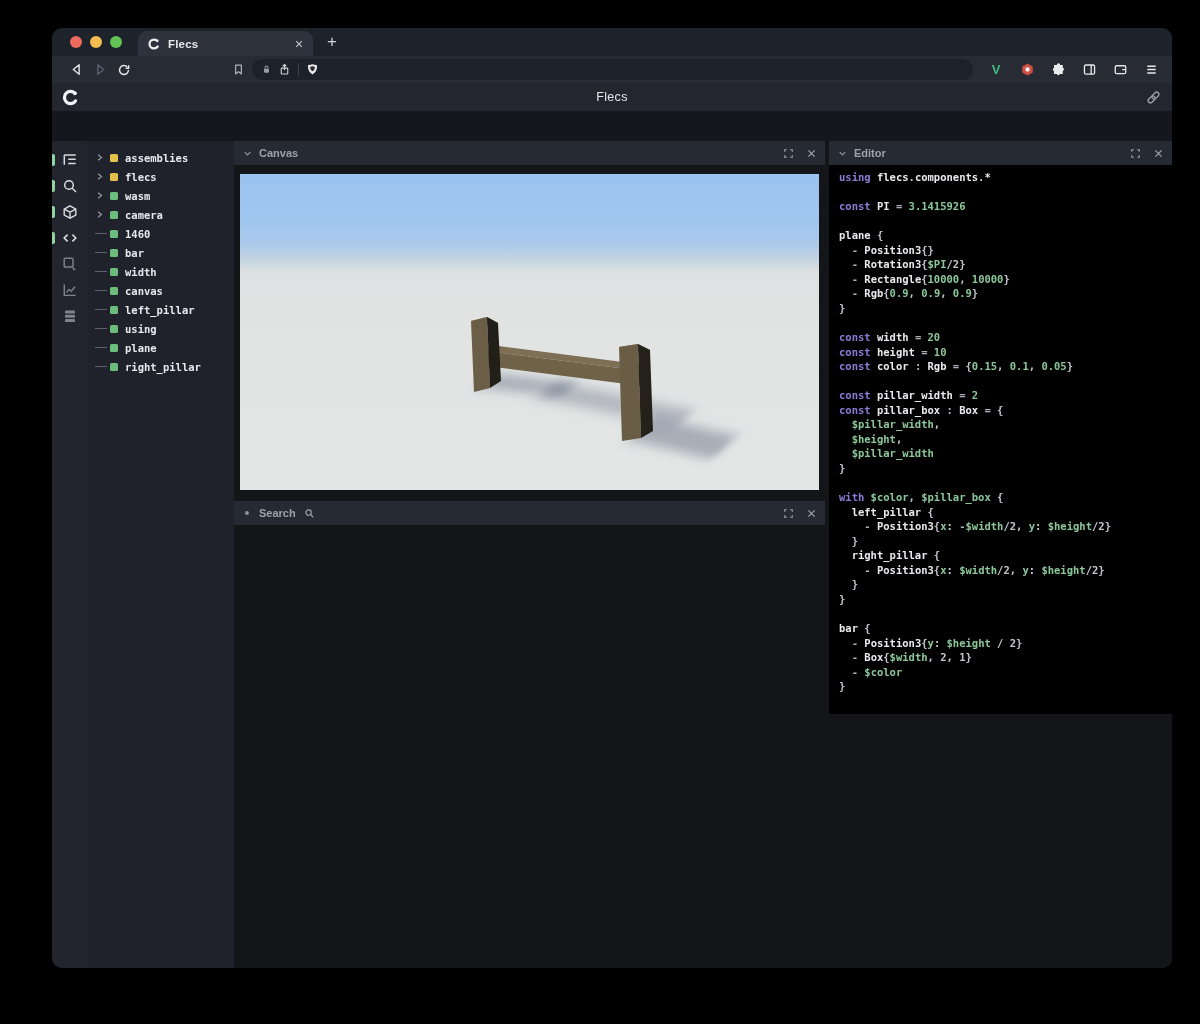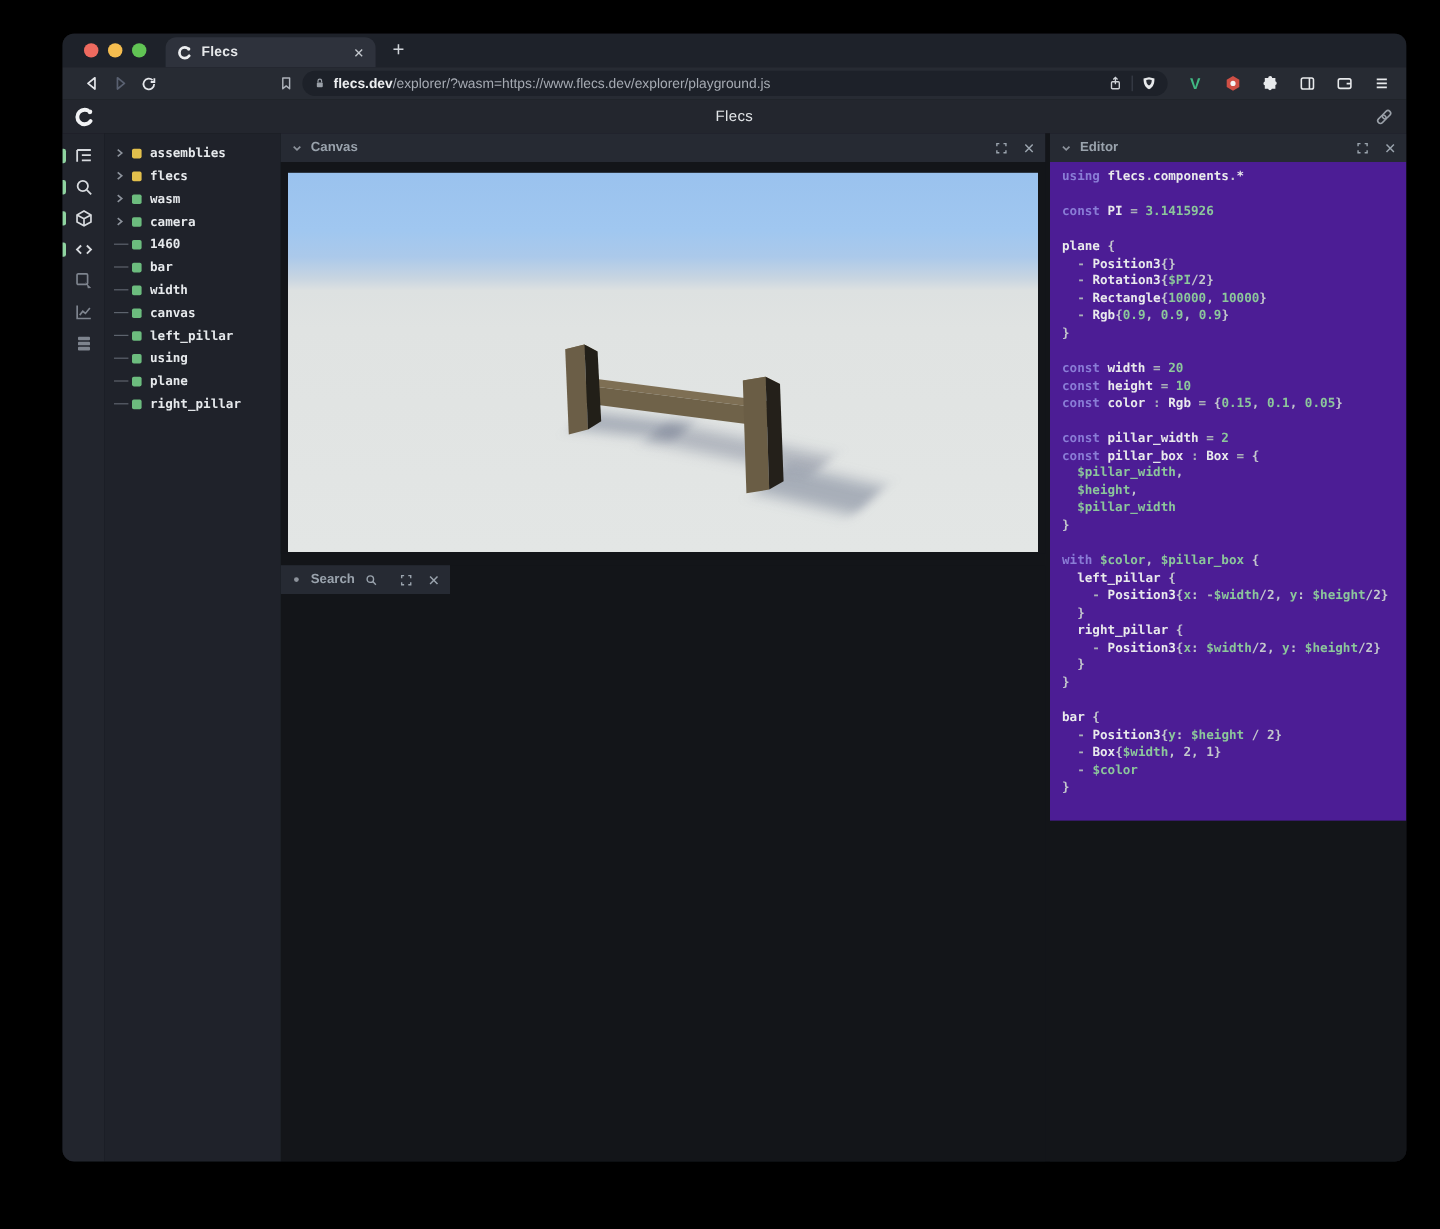--- a/index.html
+++ b/index.html
@@ -42,21 +42,21 @@
 
   
   .appheader { height:28px; background:#23262e; position:relative; display:flex;
                align-items:center; flex:0 0 auto; }
   .app-logo { color:#f2f3f5; display:flex; margin-left:9px; }
   .app-title { position:absolute; left:0; right:0; text-align:center; color:#e2e5e8;
                font-size:12.5px; letter-spacing:.3px; }
   .app-link { position:absolute; right:11px; color:#9aa0a8; display:flex; }
 
   
-  .content { flex:1; display:flex; background:#131519; min-height:0; }
+  .content { flex:1; display:flex; background:#131519; min-height:0;margin-top:30px; }
   .rail { width:35px; background:#22252d; display:flex; flex-direction:column;
           align-items:center; padding-top:6px; flex:0 0 auto; }
   .rail-item { width:35px; height:26px; position:relative; display:flex; align-items:center;
                justify-content:center; color:#7e848e; }
   .rail-item.active { color:#d7dade; }
   .rail-item .pill { display:none; }
   .rail-item.active .pill { display:block; position:absolute; left:0; top:7px; width:3px;
                height:12px; border-radius:0 2px 2px 0; background:#8fd4a0; }
 
   .tree { width:147px; background:#1f222a; padding-top:7px; flex:0 0 auto;
@@ -80,26 +80,26 @@
   .scene { position:relative; width:100%; height:316px; overflow:hidden;
            background:linear-gradient(180deg,#9ac2ee 0px,#a0c7f0 48px,#abc9ea 70px,
                        #c8d5e1 88px,#dde1e1 98px,#e0e3e2 130px,#e3e6e5 316px); }
   .shadow { position:absolute; background:rgba(96,106,130,.45); filter:blur(5px); }
   .sh1 { left:238px; top:204px; width:96px; height:14px; transform:skewX(-40deg) rotate(6deg); }
   .sh2 { left:292px; top:222px; width:168px; height:16px; transform:skewX(-42deg) rotate(10deg);
          background:rgba(96,106,130,.38); }
   .sh3 { left:392px; top:252px; width:102px; height:24px; transform:skewX(-40deg) rotate(11deg); }
   .scene svg { position:absolute; left:0; top:0; }
 
-  .search-panel { margin-top:10px; flex:1; display:flex; flex-direction:row; min-height:0; }
+  .search-panel { margin-top:10px; flex:1; display:flex; flex-direction:column; min-height:0; }
   .search-body { flex:1; background:#131519; }
 
-  .editor-col { width:297px; margin-left:4px; display:flex; flex-direction:column;
+  .editor-col { width:343px; margin-left:4px; display:flex; flex-direction:column;
                 background:#131519; flex:0 0 auto;justify-content:center; }
-  .code { height:549px; background:#4c1d95; padding:5px 0 0 10px; overflow:hidden;
+  .code { height:549px; background:#000000; padding:5px 0 0 10px; overflow:hidden;
           font-family:"DejaVu Sans Mono",monospace; font-size:10.5px; line-height:14.55px;
           font-weight:bold; white-space:pre; color:#e9eaec; flex:0 0 auto; }
   .code .cl { height:14.55px; }
   .c-k{color:#8a7dd6}.c-b{color:#e9eaec}.c-g{color:#8cc79b}
   .c-p{color:#c3c7cd}.c-o{color:#aab0b8}.c-t{color:#e9eaec}
   .editor-after { flex:1; background:#131519; }
 
   svg { display:block; }
 </style>
 </head>
@@ -154,21 +154,20 @@
             <path d="M4.5 2.5h7v11L8 10.6l-3.5 2.9z"></path>
           </svg>
       </span>
       <div class="urlbar">
         <span class="url-lock">
           <svg width="11" height="11" viewBox="0 0 16 16">
               <rect x="4.4" y="7" width="7.2" height="5.6" rx="1.2" fill="currentColor"></rect>
               <path d="M5.8 7V5.1a2.2 2.2 0 0 1 4.4 0V7" fill="none" stroke="currentColor" stroke-width="1.5"></path>
             </svg>
         </span>
-        <span class="url-text"><b>flecs.dev</b><span>/explorer/?wasm=https://www.flecs.dev/explorer/playground.js</span></span>
         <span class="url-right">
           <span>
             <svg width="13" height="13" viewBox="0 0 16 16" fill="none" stroke="currentColor" stroke-width="1.4">
                 <rect x="4" y="6.3" width="8" height="7.2" rx="1"></rect>
                 <path d="M8 1.8v7M5.8 4 8 1.8 10.2 4"></path>
               </svg>
           </span>
           <span class="url-divider"></span>
           <span>
             <svg width="13" height="13" viewBox="0 0 16 16">

